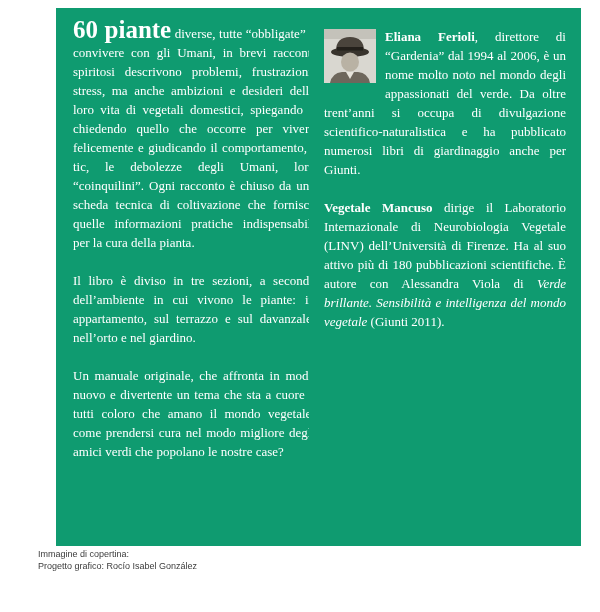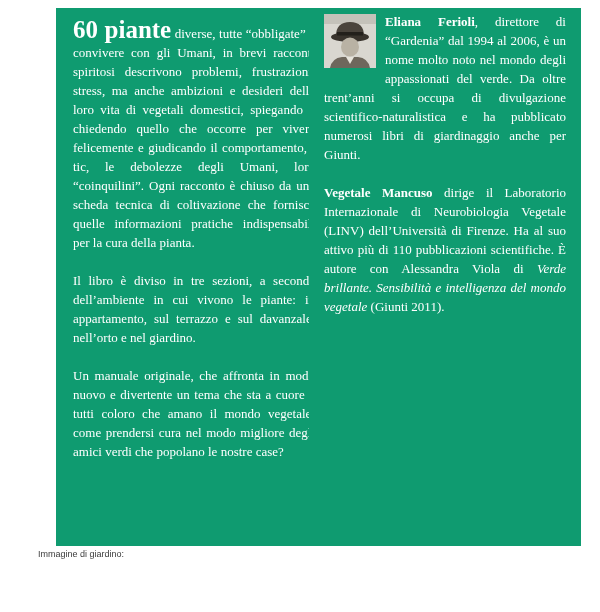--- a/index.html
+++ b/index.html
@@ -22,21 +22,21 @@
   }
   .panel.left{
     left:20px;
     width:276px;
     padding:12px 17px 0 17px;
     margin-left:36px;
   }
   .panel.right{
     left:309px;
     width:272px;
-    padding:4px 15px 0 15px;
+    padding:19px 15px 0 15px;
   }
   .para{
     font-size:13px;
     line-height:19px;
     text-align:justify;
     margin:0 0 19px 0;
     hyphens:auto;
   }
   .lead{
     font-size:25px;
@@ -92,20 +92,21 @@
           <rect x="13" y="17" width="26" height="4" fill="#2b2username7" opacity="0"></rect>
           <rect x="13" y="18" width="26" height="3.5" fill="#23201b"></rect>
 
           <ellipse cx="26" cy="33" rx="9" ry="9.5" fill="#b9b2a4"></ellipse>
 
           <path d="M6 54 Q8 44 18 43 L34 43 Q44 44 46 54 Z" fill="#6e675c"></path>
           <path d="M22 43 L26 50 L30 43 Z" fill="#e7e4db"></path>
         </svg>
       </span><span class="bio-name">Eliana Ferioli</span><span>, direttore di “Gardenia” dal 1994 al 2006, è un nome molto noto nel mondo degli appassionati del verde. Da oltre trent’anni si occupa di divulgazione scientifico-naturalistica e ha pubblicato numerosi libri di giardinaggio anche per Giunti.</span>
     </p>
-    <p class="para"><span class="bio-name">Vegetale Mancuso</span><span> dirige il Laboratorio Internazionale di Neurobiologia Vegetale (LINV) dell’Università di Firenze. Ha al suo attivo più di 110 pubblicazioni scientifiche. È autore con Alessandra Viola di </span><span class="book-title">Verde brillante. Sensibilità e intelligenza del mondo vegetale</span><span> (Giunti 2011).</span></p>
+    <p class="para"><span class="bio-name">Vegetale Mancuso</span><span> dirige il Laboratorio Internazionale di Neurobiologia Vegetale (LINV) dell’Università di Firenze. Ha al suo attivo più di 180 pubblicazioni scientifiche. È autore con Alessandra Viola di </span><span class="book-title">Verde brillante. Sensibilità e intelligenza del mondo vegetale</span><span> (Giunti 2011).</span></p>
   </section>
 
   <footer class="credits">
-    <div>Immagine di giardino:</div>
+    <div>Immagine di copertina:</div>
+    <div>Progetto grafico: Rocío Isabel González</div>
   </footer>
 
 </div>
 
 </body></html>

